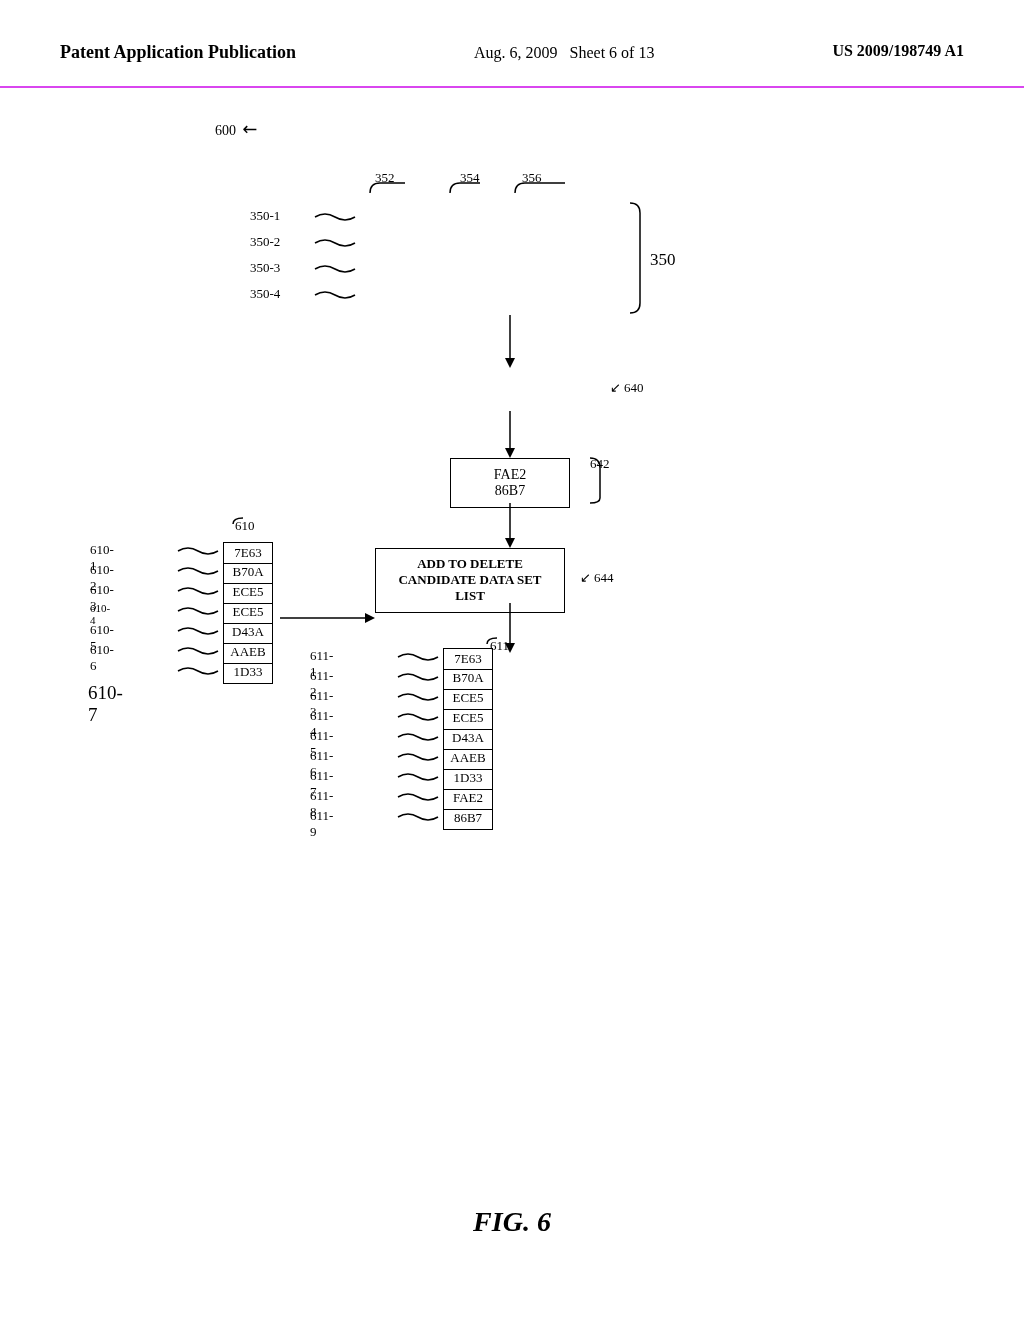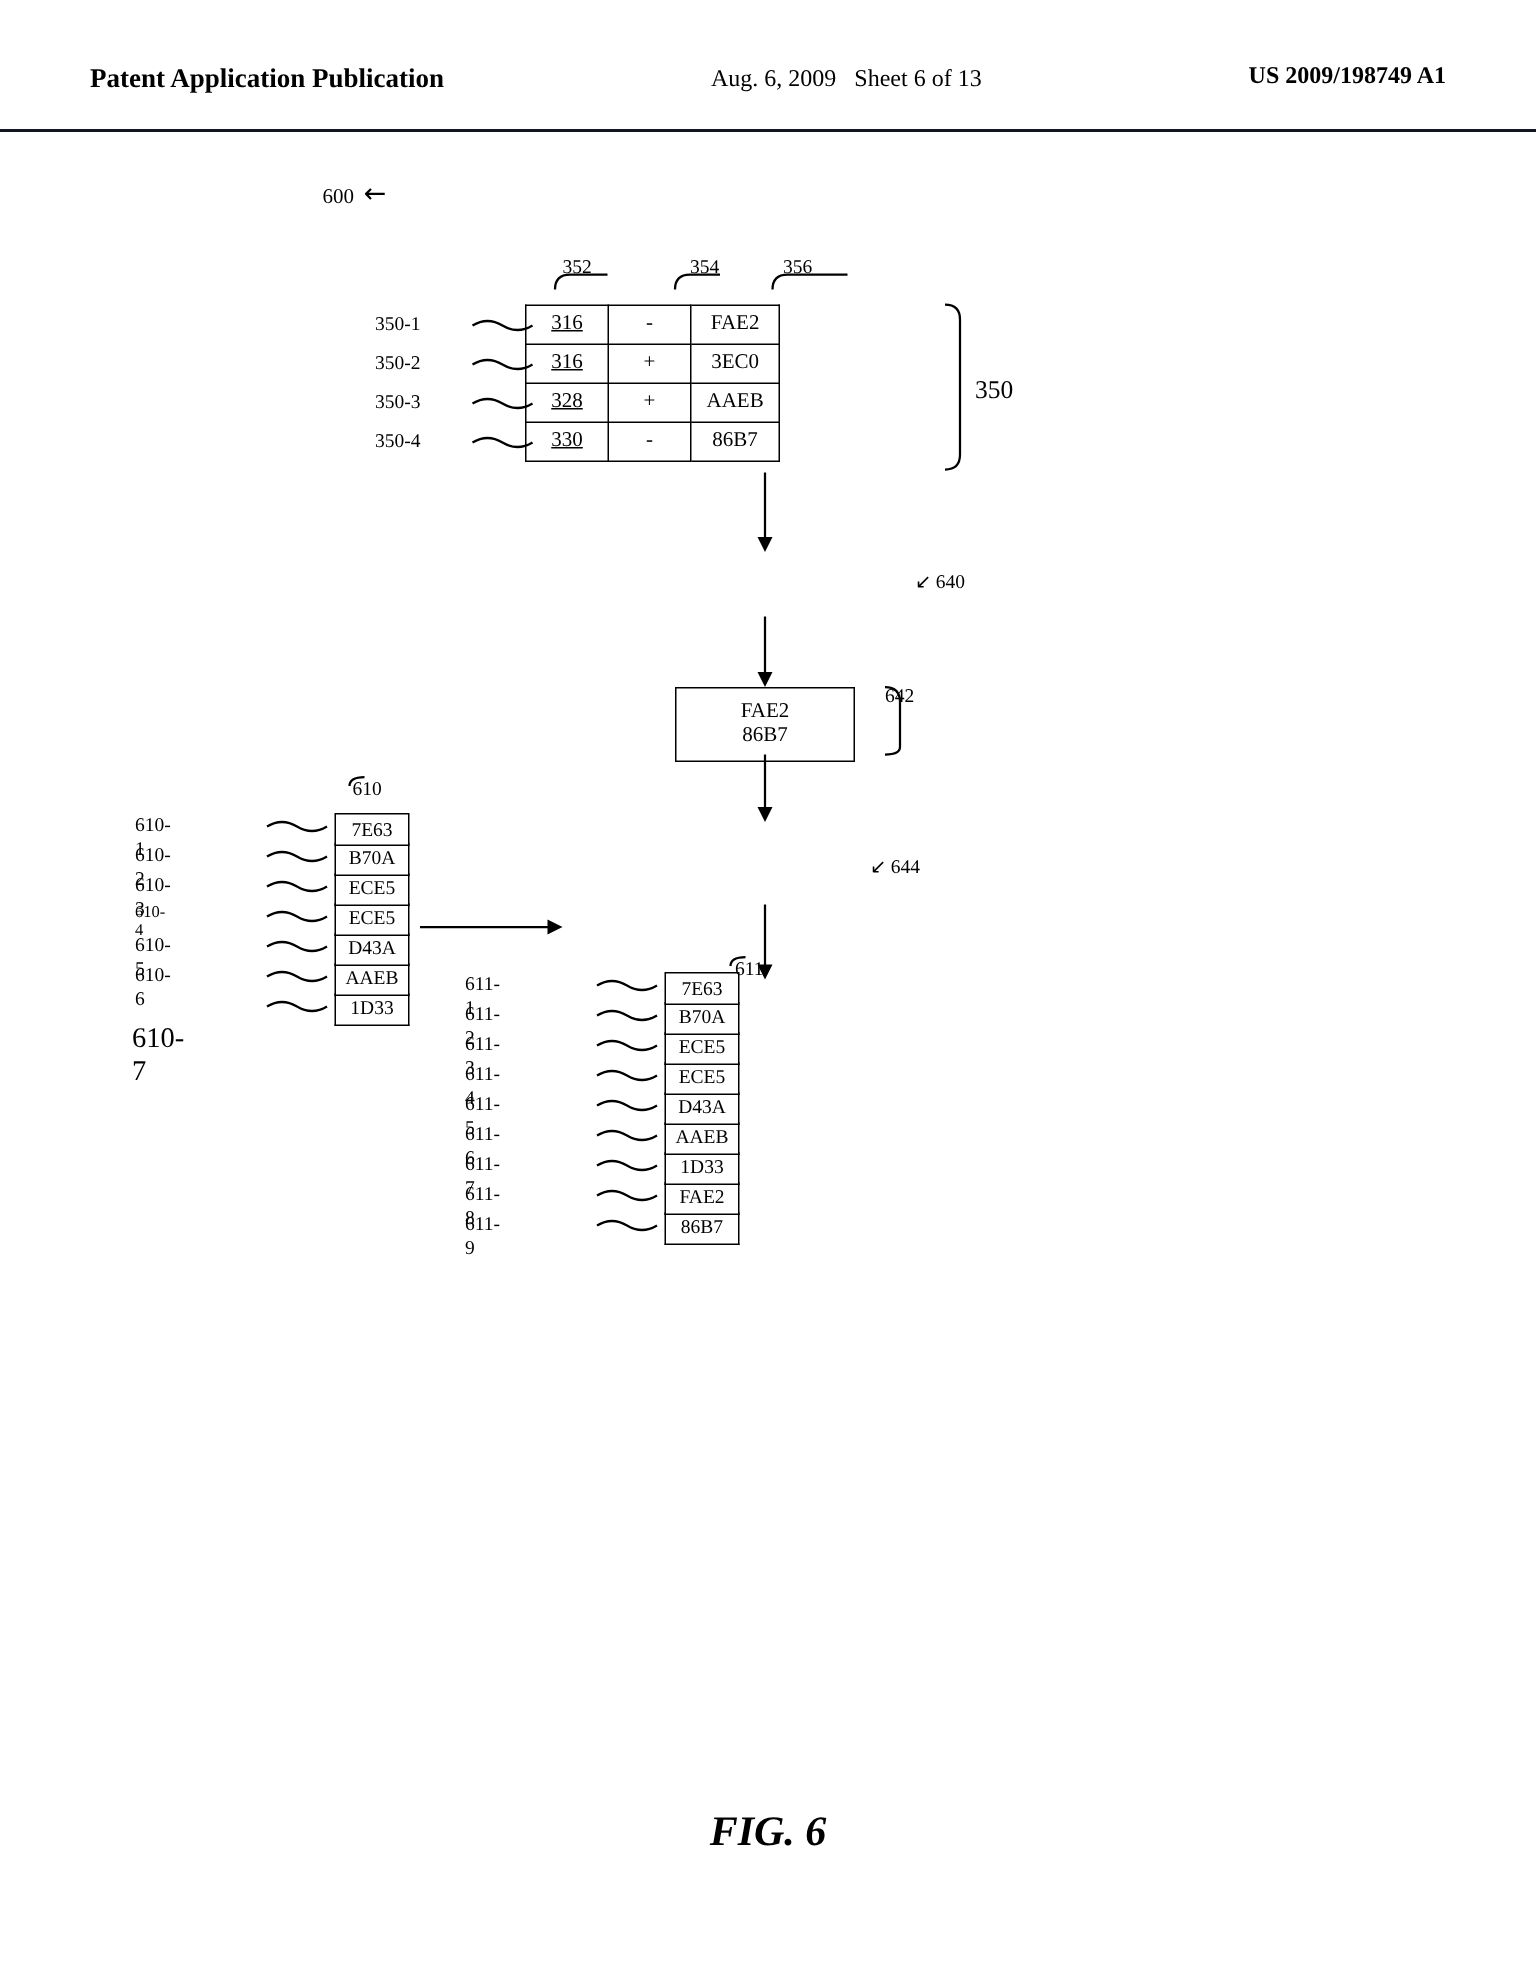--- a/index.html
+++ b/index.html
@@ -10,21 +10,21 @@
       font-family: 'Times New Roman', Times, serif;
       position: relative;
       overflow: hidden;
     }
 
     .header {
       display: flex;
       justify-content: space-between;
       align-items: flex-start;
       padding: 40px 60px 20px 60px;
-      border-bottom: 2px solid #0f172a;
+      border-bottom: 2px solid #d946ef;
     }
 
     .header-left {
       font-size: 18px;
       font-weight: bold;
       line-height: 1.4;
     }
 
     .header-center {
       font-size: 16px;
@@ -197,64 +197,43 @@
     <div style="position:absolute; top:62px; left:315px; font-size:13px;">
       <span>352</span>
     </div>
     <div style="position:absolute; top:62px; left:400px; font-size:13px;">
       <span>354</span>
     </div>
     <div style="position:absolute; top:62px; left:462px; font-size:13px;">
       <span>356</span>
     </div>
 
-    <table class="table-350">
-      <tbody>
-        <tr>
-          <td class="underlined">316</td>
-          <td>-</td>
-          <td>FAE2</td>
-        </tr>
-        <tr>
-          <td class="underlined">316</td>
-          <td>+</td>
-          <td>3EC0</td>
-        </tr>
-        <tr>
-          <td class="underlined">328</td>
-          <td>+</td>
-          <td>AAEB</td>
-        </tr>
-        <tr>
-          <td class="underlined">330</td>
-          <td>-</td>
-          <td>86B7</td>
-        </tr>
-      </tbody>
-    </table>
 
     <div style="position:absolute; top:100px; left:190px; font-size:13px;">350-1</div>
     <div style="position:absolute; top:126px; left:190px; font-size:13px;">350-2</div>
     <div style="position:absolute; top:152px; left:190px; font-size:13px;">350-3</div>
     <div style="position:absolute; top:178px; left:190px; font-size:13px;">350-4</div>
 
     <div style="position:absolute; top:142px; left:590px; font-size:17px;">350</div>
 
 
     <div style="position:absolute; top:272px; left:550px; font-size:13px;text-align:right;">
       <span style="margin-right:3px;">↙</span>640
     </div>
 
     <div class="box-642" style="top:350px; left:390px; width:120px; min-height:50px;">
       <div>FAE2</div>
       <div>86B7</div>
     </div>
 
     <div style="position:absolute; top:348px; left:530px; font-size:13px;">642</div>
 
+    <div class="box" style="width:190px; height:65px; top:440px; left:315px;">
+      <span style="font-size:13px; font-weight:bold;">ADD TO DELETE<br>CANDIDATE DATA SET<br>LIST</span>
+    </div>
 
     <div style="position:absolute; top:462px; left:520px; font-size:13px;">
       <span style="margin-right:3px;">↙</span>644
     </div>
 
     <div style="position:absolute; top:410px; left:175px; font-size:13px;">610</div>
 
     <svg style="position:absolute; top:408px; left:168px; width:20px; height:15px;">
       <path d="M 15,2 Q 5,2 5,8" fill="none" stroke="#000" stroke-width="1.5"></path>
     </svg>

